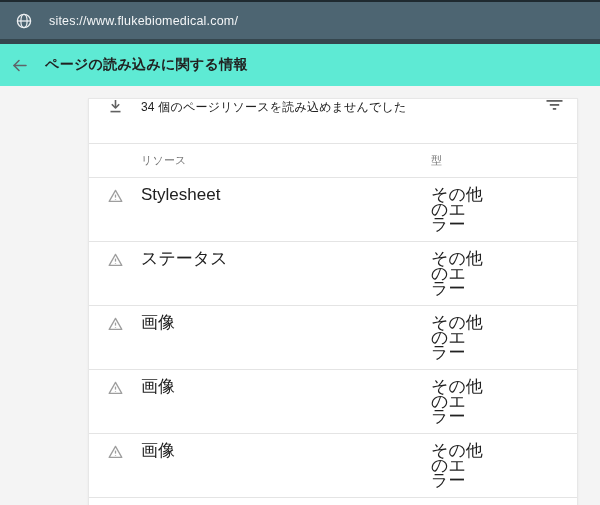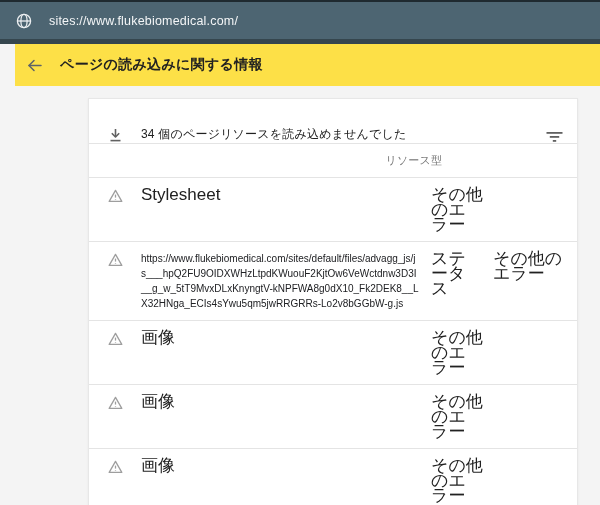--- a/index.html
+++ b/index.html
@@ -25,24 +25,23 @@
     margin-left: 17px;
     color: #f4f6f7;
     font-size: 12.5px;
     letter-spacing: 0.2px;
     white-space: nowrap;
   }
 
   
   .titlebar {
     height: 42px;
-    background: #fde047;
+    background: #5eead4;
     display: flex;
     align-items: center;
-    margin-left: 15px;
   }
   .titlebar .back { margin-left: 11px; display: flex; align-items: center; cursor: pointer; }
   .titlebar .title {
     margin-left: 17px;
     font-size: 14px;
     font-weight: bold;
     color: #212121;
     letter-spacing: 0.3px;
   }
 
@@ -54,39 +53,39 @@
     width: 490px;
     background: #ffffff;
     border: 1px solid #e7e7e7;
     border-bottom: none;
     box-shadow: 0 1px 2px rgba(0,0,0,0.06);
   }
 
   .summary-row {
     height: 45px;
     display: flex;
-    align-items: flex-end;
+    align-items: flex-start;
     border-bottom: 1px solid #e4e4e4;
   }
   .summary-row .dl-cell { width: 52px; display: flex; justify-content: center; }
   .summary-row .summary-text { flex: 1; font-size: 12px; color: #212121; letter-spacing: 0.2px; }
   .summary-row .filter-cell { padding-right: 14px; display: flex; align-items: center; cursor: pointer; }
 
   .grid-row {
     display: grid;
     grid-template-columns: 52px auto 62px 84px;
     border-bottom: 1px solid #e4e4e4;
   }
   .col-headers { padding: 9px 0; }
   .col-headers .hdr {
     font-size: 11px;
     color: #757575;
     letter-spacing: 0.2px;
   }
-  .col-headers .hdr.resource { grid-column: 2; text-align: right; }
+  .col-headers .hdr.resource { grid-column: 2; }
 
   .res-row { padding: 9px 0; }
   .res-row .warn-cell { display: flex; justify-content: center; padding-top: 2px; }
   .res-row .url-cell {
     font-size: 10px;
     line-height: 15px;
     color: #202124;
     word-break: break-all;
     padding-right: 12px;
   }
@@ -165,21 +164,20 @@
   </div>
 
   <div class="grid-row res-row">
     <span class="warn-cell icon">
       <svg width="15" height="14" viewBox="0 0 15 14" fill="none" stroke="#9e9e9e" stroke-width="1.3" stroke-linejoin="round">
         <path d="M1.2 12.4 L7.5 1.4 L13.8 12.4 Z"></path>
         <line x1="7.5" y1="5.6" x2="7.5" y2="8.6"></line>
         <line x1="7.5" y1="10.3" x2="7.5" y2="10.9"></line>
       </svg>
     </span>
-    <span class="url-cell">https://www.flukebiomedical.com/sites/default/files/advagg_js/js___hpQ2FU9OIDXWHzLtpdKWuouF2KjtOw6VeWctdnw3D3I__g_w_5tT9MvxDLxKnyngtV-kNPFWA8g0dX10_Fk2DEK8__LX32HNga_ECIs4sYwu5qm5jwRRGRRs-Lo2v8bGGbW-g.js</span>
     <span class="type-cell">ステータス</span>
     <span class="status-cell">その他のエラー</span>
   </div>
 
   <div class="grid-row res-row">
     <span class="warn-cell icon">
       <svg width="15" height="14" viewBox="0 0 15 14" fill="none" stroke="#9e9e9e" stroke-width="1.3" stroke-linejoin="round">
         <path d="M1.2 12.4 L7.5 1.4 L13.8 12.4 Z"></path>
         <line x1="7.5" y1="5.6" x2="7.5" y2="8.6"></line>
         <line x1="7.5" y1="10.3" x2="7.5" y2="10.9"></line>

